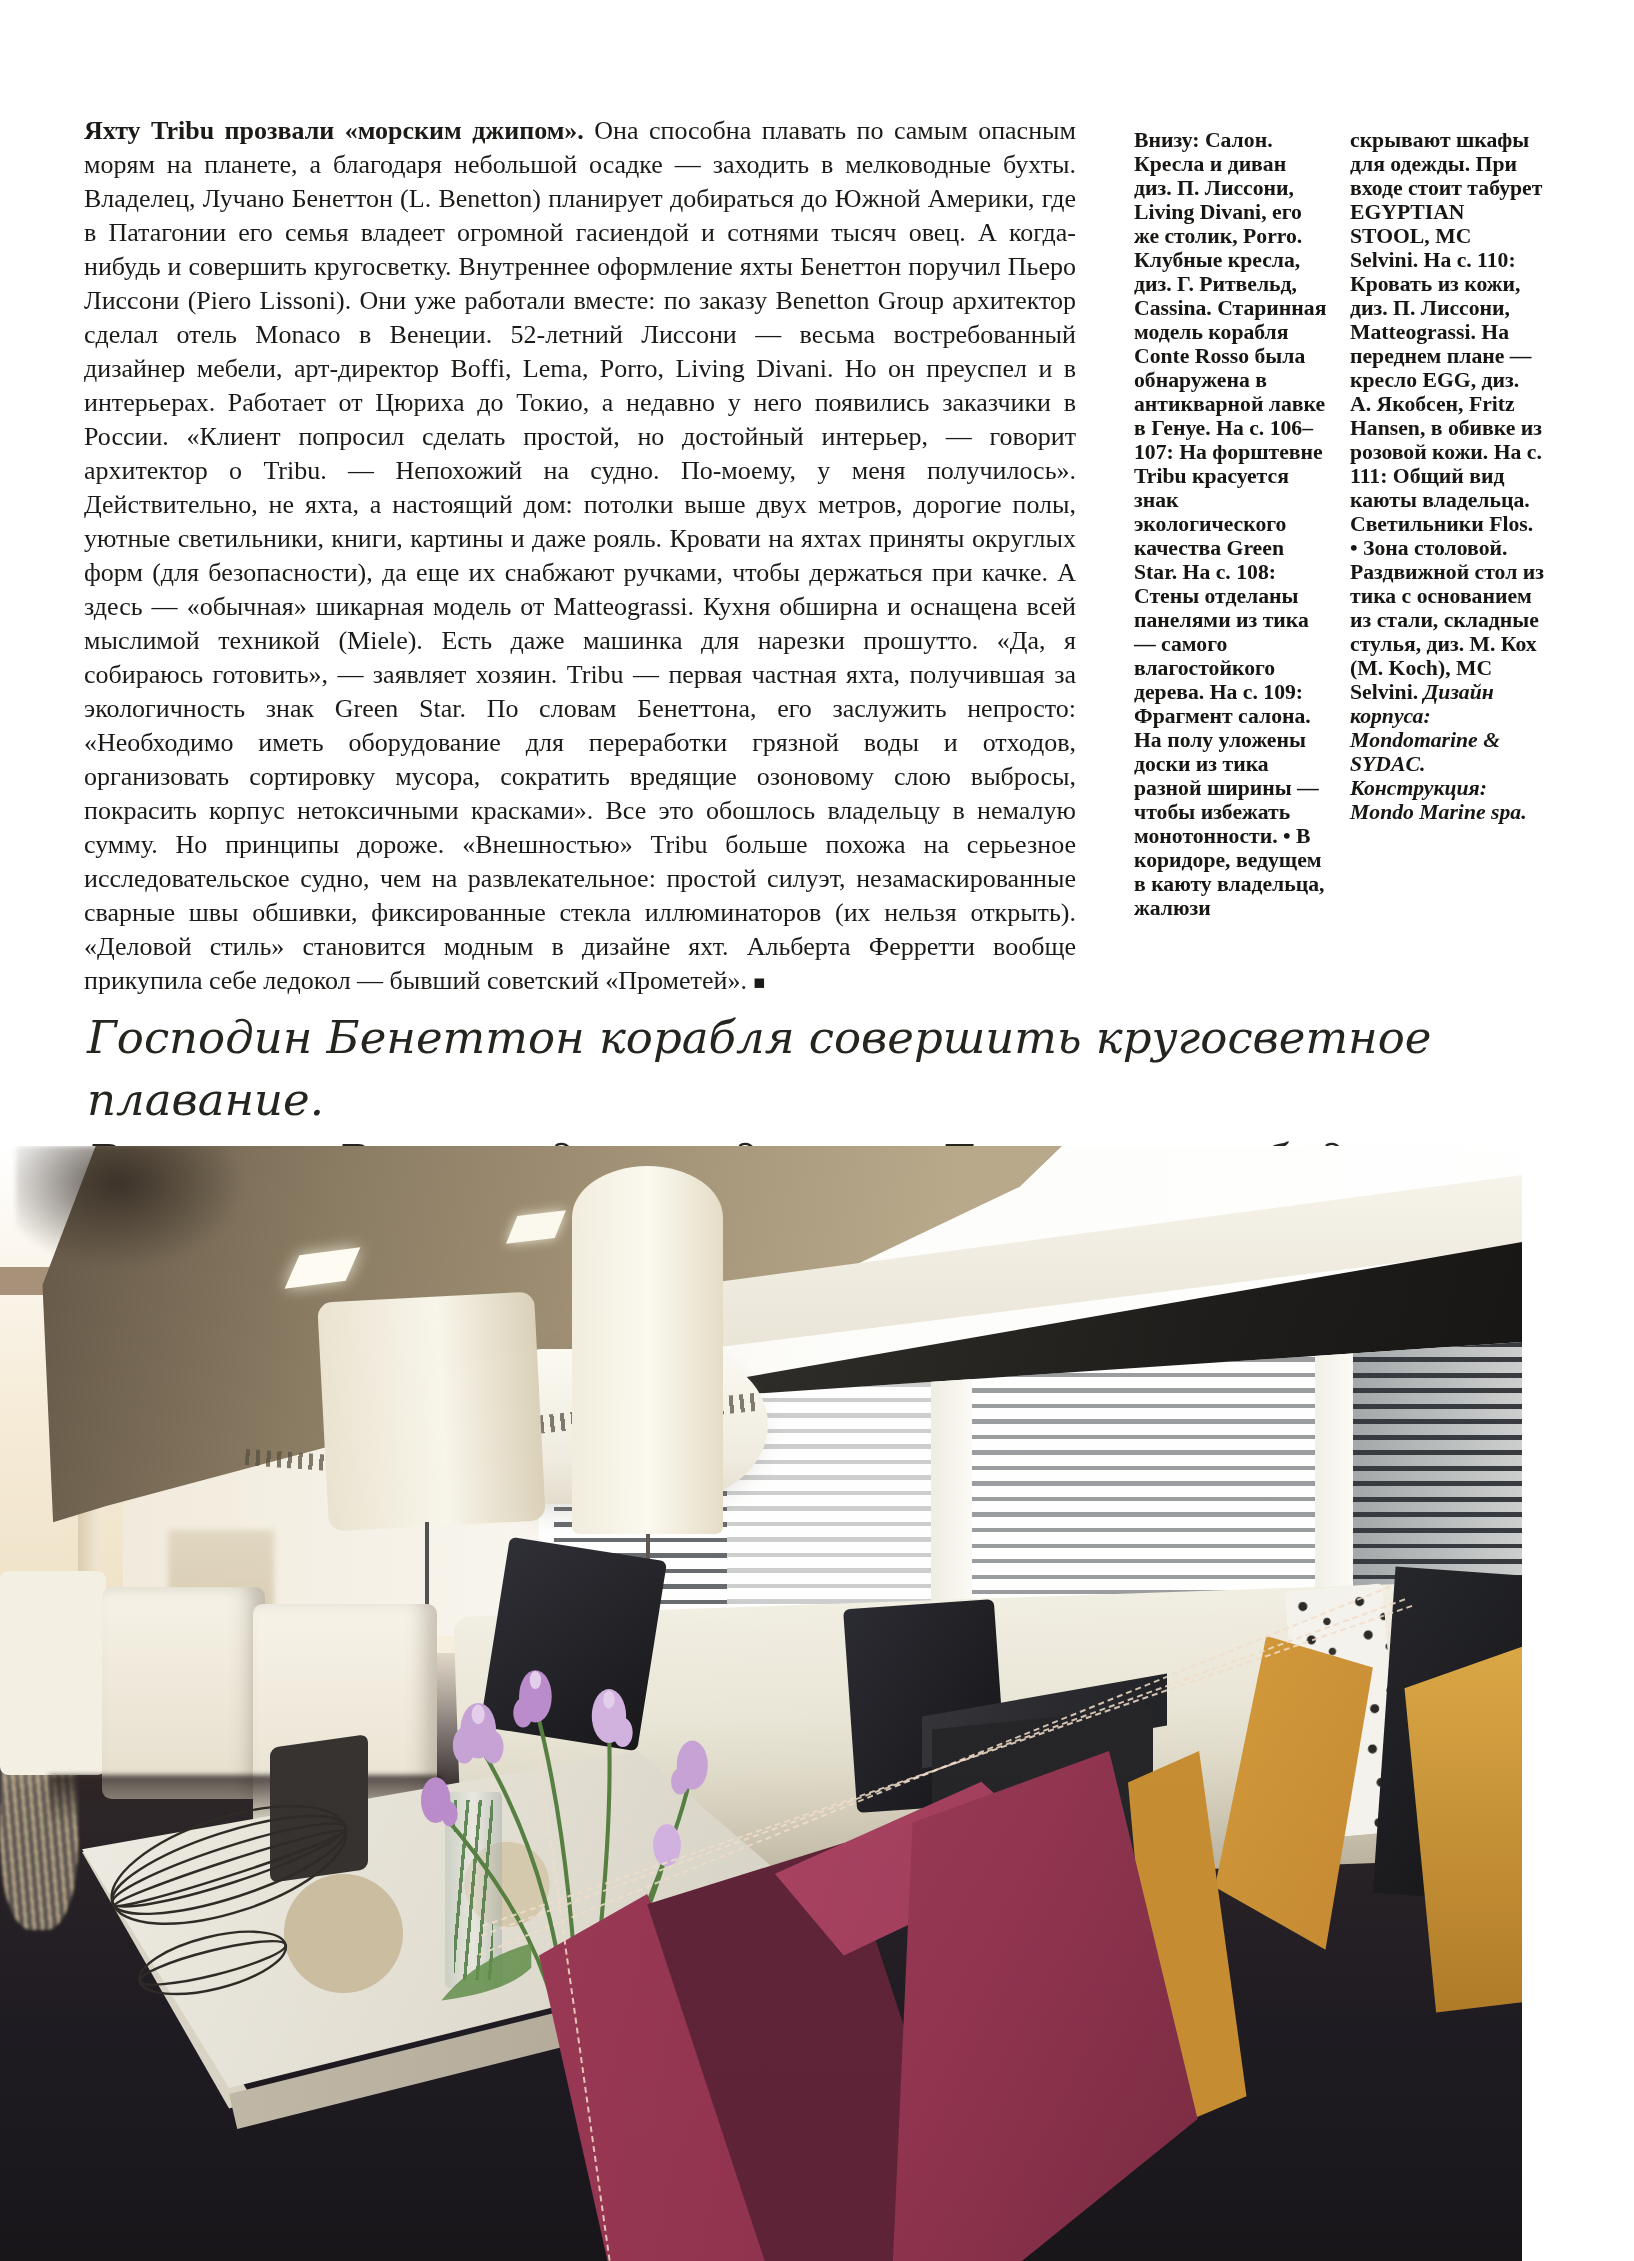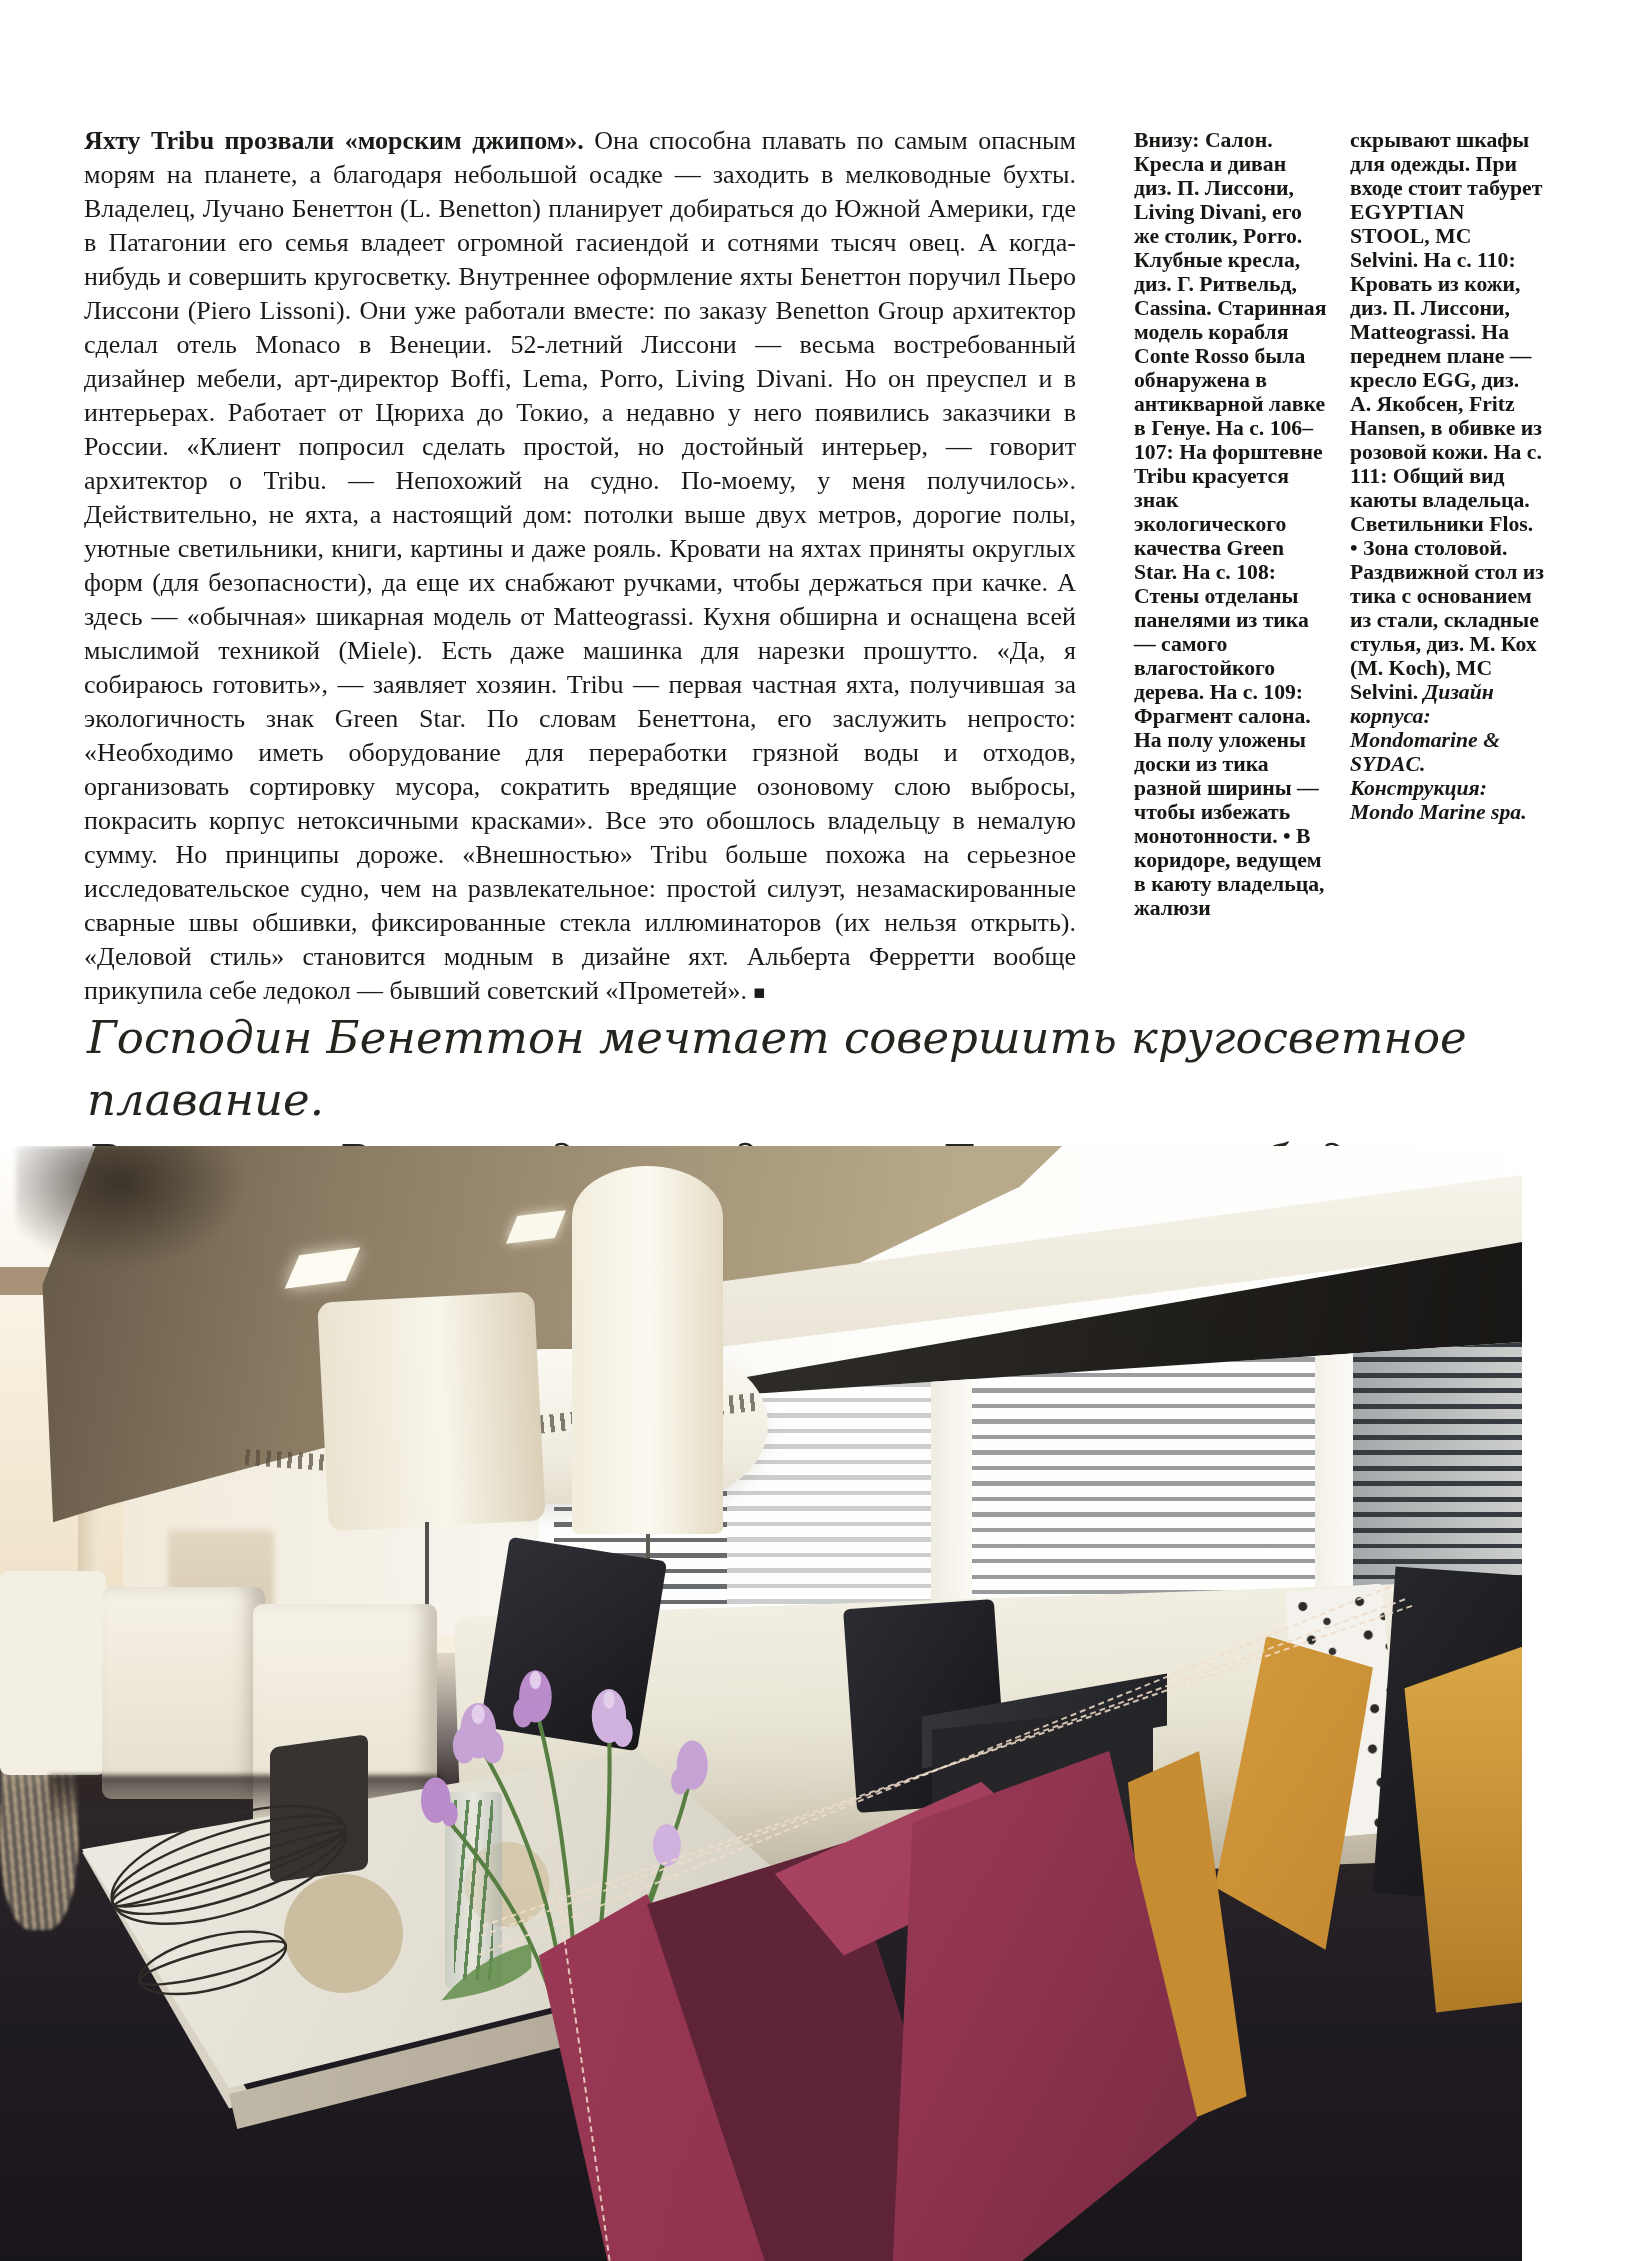--- a/index.html
+++ b/index.html
@@ -1,21 +1,21 @@
 <!DOCTYPE html>
 <html lang="ru" style="font-size:13px"><head>
 <meta charset="utf-8">
 <style>
   html,body { margin:0; padding:0; }
   body { width:1634px; height:2261px; background:#ffffff; }
   .page { position:relative; width:1634px; height:2261px; background:#ffffff; overflow:hidden;
           font-family:"Liberation Serif", serif; color:#1c1a17; }
 
   
-  .main-text { position:absolute; left:84px; top:124px; width:992px;
+  .main-text { position:absolute; left:84px; top:114px; width:992px;
                font-size:26px; line-height:34px; text-align:justify; }
   .lead { font-weight:bold; }
   .endmark { font-size:19.6px; letter-spacing:1.6px; }
 
   
   .caption-col { position:absolute; width:194px; font-size:21.7px; line-height:24px; color:#181613; }
   #cap1 { left:1134px; top:128px; }
   #cap2 { left:1350px; top:128px; }
   .seg.r { font-weight:bold; }
   .seg.b { font-weight:bold; }
@@ -187,21 +187,21 @@
 <div class="page">
 
   <div class="main-text">
     <span class="lead">Яхту Tribu прозвали «морским джипом».</span><span> Она способна плавать по самым опасным морям на планете, а благодаря небольшой осадке — заходить в мелководные бухты. Владелец, Лучано Бенеттон (L. Benetton) планирует добираться до Южной Америки, где в Патагонии его семья владеет огромной гасиендой и сотнями тысяч овец. А когда-нибудь и совершить кругосветку. Внутреннее оформление яхты Бенеттон поручил Пьеро Лиссони (Piero Lissoni). Они уже работали вместе: по заказу Benetton Group архитектор сделал отель Monaco в Венеции. 52-летний Лиссони — весьма востребованный дизайнер мебели, арт-директор Boffi, Lema, Porro, Living Divani. Но он преуспел и в интерьерах. Работает от Цюриха до Токио, а недавно у него появились заказчики в России. «Клиент попросил сделать простой, но достойный интерьер, — говорит архитектор о Tribu. — Непохожий на судно. По-моему, у меня получилось». Действительно, не яхта, а настоящий дом: потолки выше двух метров, дорогие полы, уютные светильники, книги, картины и даже рояль. Кровати на яхтах приняты округлых форм (для безопасности), да еще их снабжают ручками, чтобы держаться при качке. А здесь — «обычная» шикарная модель от Matteograssi. Кухня обширна и оснащена всей мыслимой техникой (Miele). Есть даже машинка для нарезки прошутто. «Да, я собираюсь готовить», — заявляет хозяин. Tribu — первая частная яхта, получившая за экологичность знак Green Star. По словам Бенеттона, его заслужить непросто: «Необходимо иметь оборудование для переработки грязной воды и отходов, организовать сортировку мусора, сократить вредящие озоновому слою выбросы, покрасить корпус нетоксичными красками». Все это обошлось владельцу в немалую сумму. Но принципы дороже. «Внешностью» Tribu больше похожа на серьезное исследовательское судно, чем на развлекательное: простой силуэт, незамаскированные сварные швы обшивки, фиксированные стекла иллюминаторов (их нельзя открыть). «Деловой стиль» становится модным в дизайне яхт. Альберта Ферретти вообще прикупила себе ледокол — бывший советский «Прометей». </span><span class="endmark">■</span>
   </div>
 
   <div id="cap1" class="caption-col"><span class="seg r">Внизу: </span><span class="seg b">Салон. Кресла и диван диз. П. Лиссони, </span><span class="seg r">Living Divani, </span><span class="seg b">его же столик, </span><span class="seg r">Porro. </span><span class="seg b">Клубные кресла, диз. Г. Ритвельд, </span><span class="seg r">Cassina. </span><span class="seg b">Старинная модель корабля Conte Rosso была обнаружена в антикварной лавке в Генуе. </span><span class="seg r">На с. 106–107: </span><span class="seg b">На форштевне Tribu красуется знак экологического качества Green Star. </span><span class="seg r">На с. 108: </span><span class="seg b">Стены отделаны панелями из тика — самого влагостойкого дерева. </span><span class="seg r">На с. 109: </span><span class="seg b">Фрагмент салона. На полу уложены доски из тика разной ширины — чтобы избежать монотонности. • В коридоре, ведущем в каюту владельца, жалюзи</span></div>
   <div id="cap2" class="caption-col"><span class="seg b">скрывают шкафы для одежды. При входе стоит табурет EGYPTIAN STOOL, </span><span class="seg r">MC Selvini. </span><span class="seg r">На с. 110: </span><span class="seg b">Кровать из кожи, диз. П. Лиссони, </span><span class="seg r">Matteograssi. </span><span class="seg b">На переднем плане — кресло EGG, диз. А. Якобсен, </span><span class="seg r">Fritz Hansen, </span><span class="seg b">в обивке из розовой кожи. </span><span class="seg r">На с. 111: </span><span class="seg b">Общий вид каюты владельца. Светильники </span><span class="seg r">Flos. </span><span class="seg b">• Зона столовой. Раздвижной стол из тика с основанием из стали, складные стулья, диз. М. Кох (M. Koch), </span><span class="seg r">MC Selvini. </span><span class="seg i">Дизайн корпуса: Mondomarine &amp; SYDAC. Конструкция: Mondo Marine spa.</span></div>
 
   <div class="quote">
-    <div>Господин Бенеттон мечтает совершить кругосветное плавание.</div>
+    <div>Господин Бенеттон корабля совершить кругосветное плавание.</div>
     <div>В креслах Ритвельда и на диванах Лиссони это будет неутомительно.</div>
   </div>
 
   <div class="photo">
     <div class="ph-leftglow"></div>
     <div class="ph-left-bar"></div>
     <div class="ph-left-mullion"></div>
 
     <div class="ph-ceiling"></div>
     <div class="ph-smoke"></div>

